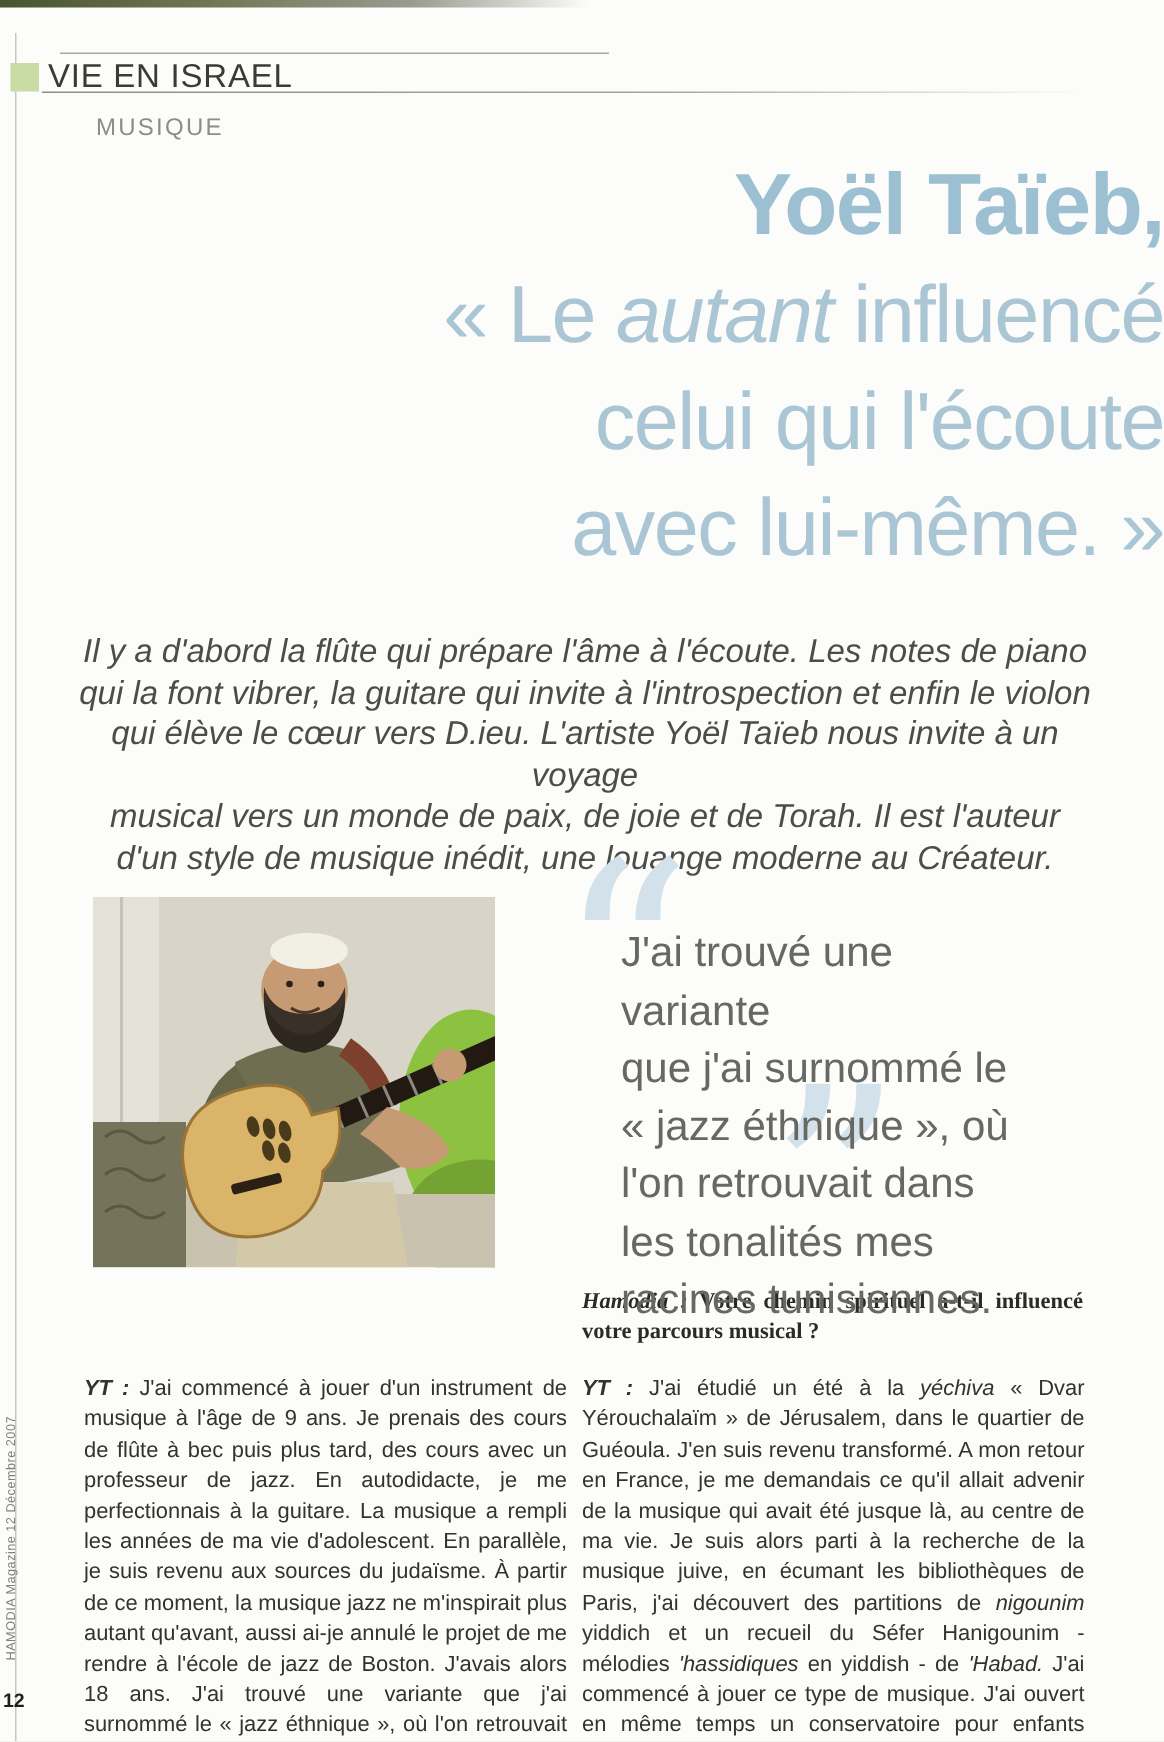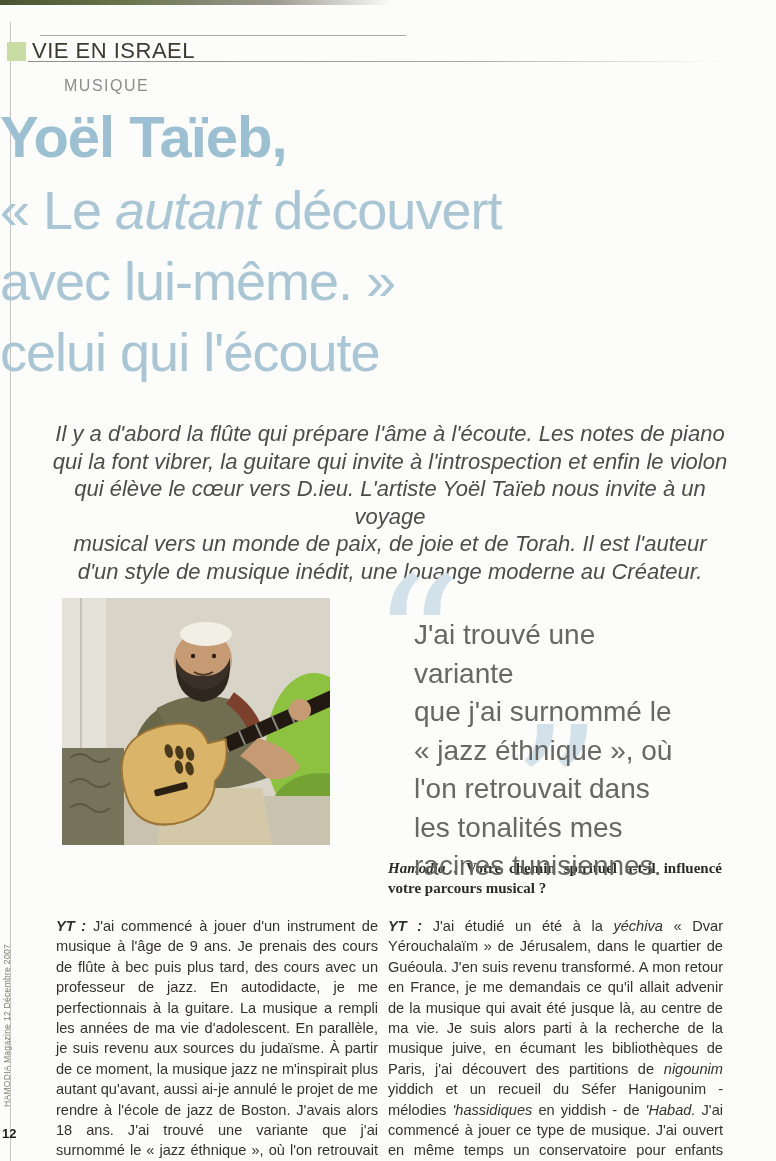--- a/index.html
+++ b/index.html
@@ -20,21 +20,21 @@
   
   .green-square{position:absolute;left:7px;top:42px;width:19px;height:19px;background:#c9dca4;}
   .rule-top{position:absolute;left:40px;top:35px;width:366px;height:1px;background:#a9a9a3;}
   .rule-under{position:absolute;left:28px;top:61px;width:694px;height:1px;
     background:linear-gradient(to right,#8f8f89 0%,#a5a5a0 60%,rgba(170,170,165,0) 100%);}
   .section-title{position:absolute;left:32px;top:38px;font-size:22px;letter-spacing:.5px;
     color:#3b3b31;font-weight:400;}
   .rubric{position:absolute;left:64px;top:77px;font-size:16px;letter-spacing:1.5px;color:#8d8d86;}
 
   
-  .title-wrap{position:absolute;left:0;top:108px;width:776px;text-align:left;line-height:1;}
+  .title-wrap{position:absolute;left:0;top:108px;width:776px;text-align:right;line-height:1;}
   .title-name{font-size:58px;font-weight:bold;color:#9cc0d1;letter-spacing:-1px;}
   .title-line{font-size:54px;color:#aac6d4;margin-top:17px;letter-spacing:-1px;}
 
   
   .intro{position:absolute;left:48px;top:420px;width:684px;text-align:center;
     font-style:italic;font-size:22px;line-height:27.5px;color:#4d4d48;white-space:pre-line;}
 
   
   .photo{position:absolute;left:62px;top:598px;width:268px;height:247px;overflow:hidden;}
 
@@ -70,23 +70,23 @@
   <div class="v-rule"></div>
 
   <div class="rule-top"></div>
   <div class="green-square"></div>
   <div class="rule-under"></div>
   <div class="section-title">VIE EN ISRAEL</div>
   <div class="rubric">MUSIQUE</div>
 
   <div class="title-wrap">
     <div class="title-name">Yoël Taïeb,</div>
-    <div class="title-line"><span>« Le </span><span style="font-style: italic;">autant</span><span> découvert</span></div>
+    <div class="title-line"><span>« Le </span><span style="font-style: italic;">autant</span><span> influencé</span></div>
+    <div class="title-line">celui qui l'écoute</div>
     <div class="title-line">avec lui-même. »</div>
-    <div class="title-line">celui qui l'écoute</div>
   </div>
 
   <div class="intro">Il y a d'abord la flûte qui prépare l'âme à l'écoute. Les notes de piano
 qui la font vibrer, la guitare qui invite à l'introspection et enfin le violon
 qui élève le cœur vers D.ieu. L'artiste Yoël Taïeb nous invite à un voyage
 musical vers un monde de paix, de joie et de Torah. Il est l'auteur
 d'un style de musique inédit, une louange moderne au Créateur.</div>
 
   <div class="photo" title="Homme barbu portant une kippa blanche, assis sur un canapé vert, jouant de la guitare">
     <svg width="268" height="247" viewBox="0 0 268 247" xmlns="http://www.w3.org/2000/svg">

